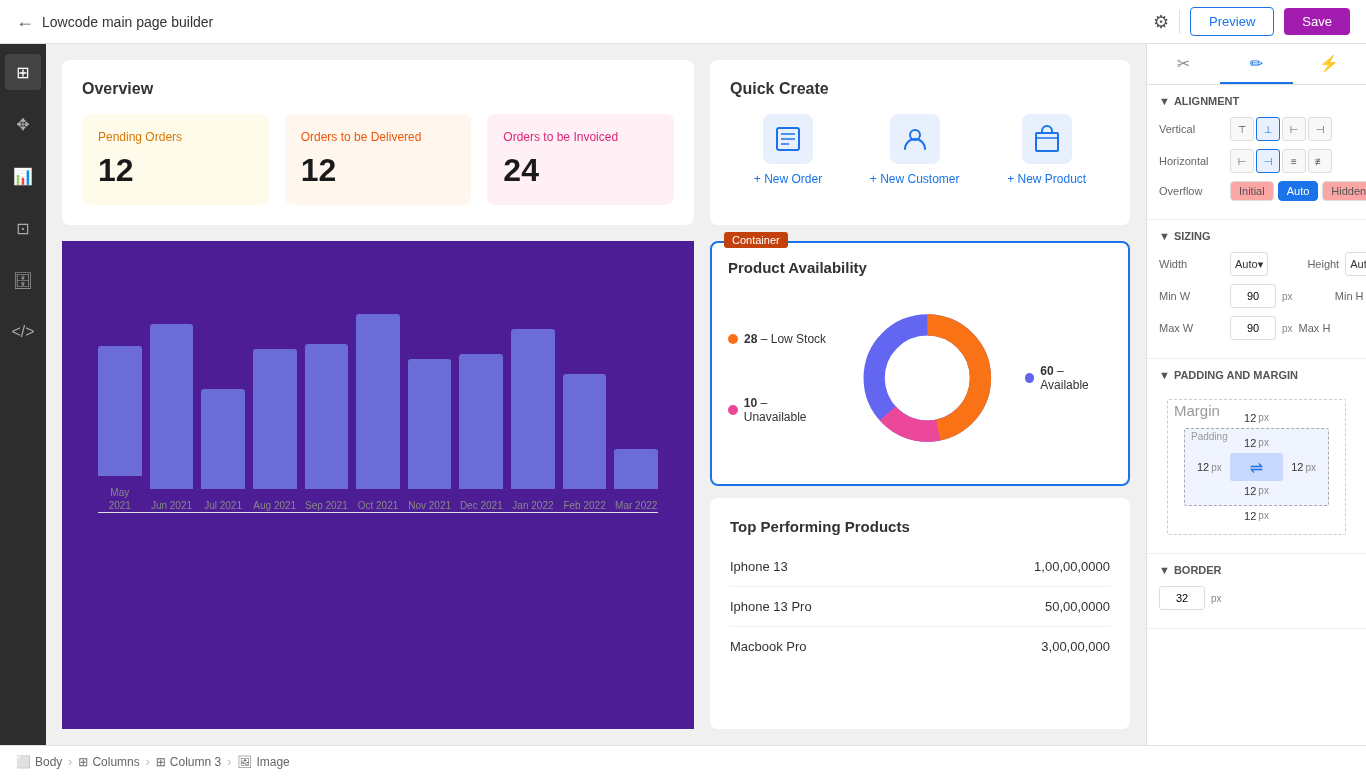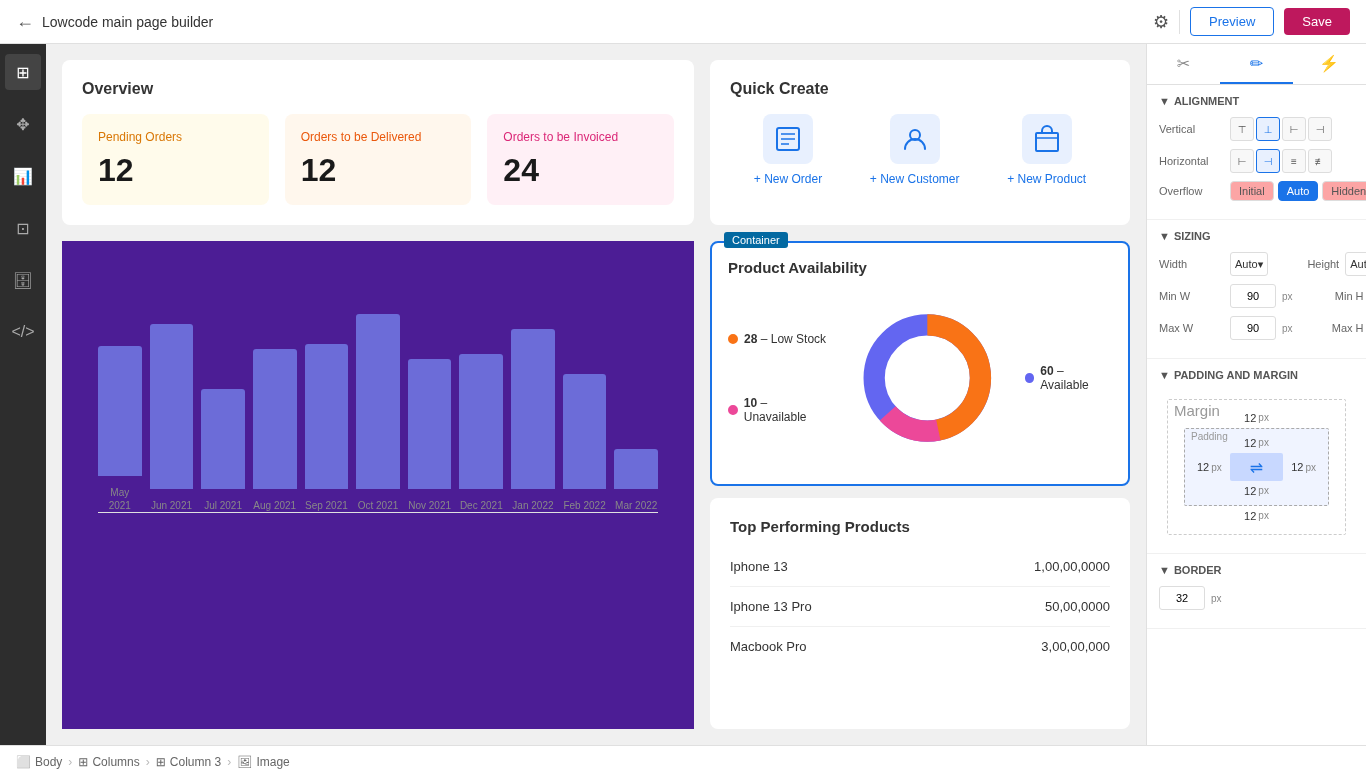--- a/index.html
+++ b/index.html
@@ -4,21 +4,21 @@
   <style>
     * { box-sizing: border-box; margin: 0; padding: 0; }
     body { font-family: -apple-system, BlinkMacSystemFont, 'Segoe UI', sans-serif; background: #f0f0f0; font-size: 13px; color: #333; display: flex; flex-direction: column; height: 777px; overflow: hidden; }
 
     
     .topbar { display: flex; align-items: center; justify-content: space-between; padding: 0 16px; height: 44px; background: #fff; border-bottom: 1px solid #e0e0e0; flex-shrink: 0; }
     .topbar-left { display: flex; align-items: center; gap: 8px; font-size: 14px; font-weight: 500; }
     .topbar-left .back-icon { font-size: 18px; cursor: pointer; color: #555; }
     .topbar-right { display: flex; align-items: center; gap: 10px; }
     .btn-preview { border: 1px solid #1a73e8; background: #fff; color: #1a73e8; padding: 6px 18px; border-radius: 4px; cursor: pointer; font-size: 13px; }
-    .btn-save { background: #be185d; color: #fff; border: none; padding: 6px 18px; border-radius: 4px; cursor: pointer; font-size: 13px; }
+    .btn-save { background: #a21caf; color: #fff; border: none; padding: 6px 18px; border-radius: 4px; cursor: pointer; font-size: 13px; }
     .gear-icon { font-size: 18px; color: #555; cursor: pointer; }
 
     
     .main-layout { display: flex; flex: 1; overflow: hidden; }
 
     
     .left-sidebar { width: 46px; background: #2d2d2d; display: flex; flex-direction: column; align-items: center; padding: 10px 0; gap: 16px; flex-shrink: 0; }
     .sidebar-icon { color: #aaa; font-size: 16px; cursor: pointer; width: 36px; height: 36px; display: flex; align-items: center; justify-content: center; border-radius: 4px; }
     .sidebar-icon.active { background: #444; color: #fff; }
     .widget-title { font-size: 16px; font-weight: 600; margin-bottom: 16px; }
@@ -237,21 +237,21 @@
                 <div class="bar" style="height: 40px;"></div>
                 <div class="bar-label">Mar
 2022</div>
               </div>
             </div>
         </div>
 
         <div style="width:420px;flex-shrink:0;display:flex;flex-direction:column;gap:0;">
 
           <div style="background:#fff;border-radius:8px;border:2px solid #1a73e8;padding:16px;position:relative;margin-bottom:12px;">
-            <div style="position:absolute;top:-11px;left:12px;background:#0369a1;color:#fff;font-size:11px;padding:2px 8px;border-radius:3px;">Container</div>
+            <div style="position:absolute;top:-11px;left:12px;background:#c2410c;color:#fff;font-size:11px;padding:2px 8px;border-radius:3px;">Container</div>
             <div class="pa-title">Product Availability</div>
             <div class="donut-area">
               <div class="donut-labels-left">
                 <div class="donut-label">
                   <div class="dot dot-orange"></div>
                   <span><b>28</b> – Low Stock</span>
                 </div>
                 <div class="donut-label">
                   <div class="dot dot-pink"></div>
                   <span><b>10</b> – Unavailable</span>
@@ -356,21 +356,21 @@
           <span class="props-label">Min W</span>
           <input class="size-input" value="90" readonly="" style="">
           <span class="size-unit">px</span>
           <span class="props-label" style="text-align:right;">Min H</span>
 
         </div>
         <div class="props-row">
           <span class="props-label">Max W</span>
           <input class="size-input" value="90" readonly="" style="">
           <span class="size-unit">px</span>
-          <span class="props-label" style="text-align:right;">Max H</span>
+          <span class="props-label" style="text-align:left;">Max H</span>
 
         </div>
       </div>
 
       <div class="props-section">
         <div class="props-section-title">
           <span>▼</span>
           <span>PADDING AND MARGIN</span>
         </div>
         <div style="position:relative;padding:8px;">

